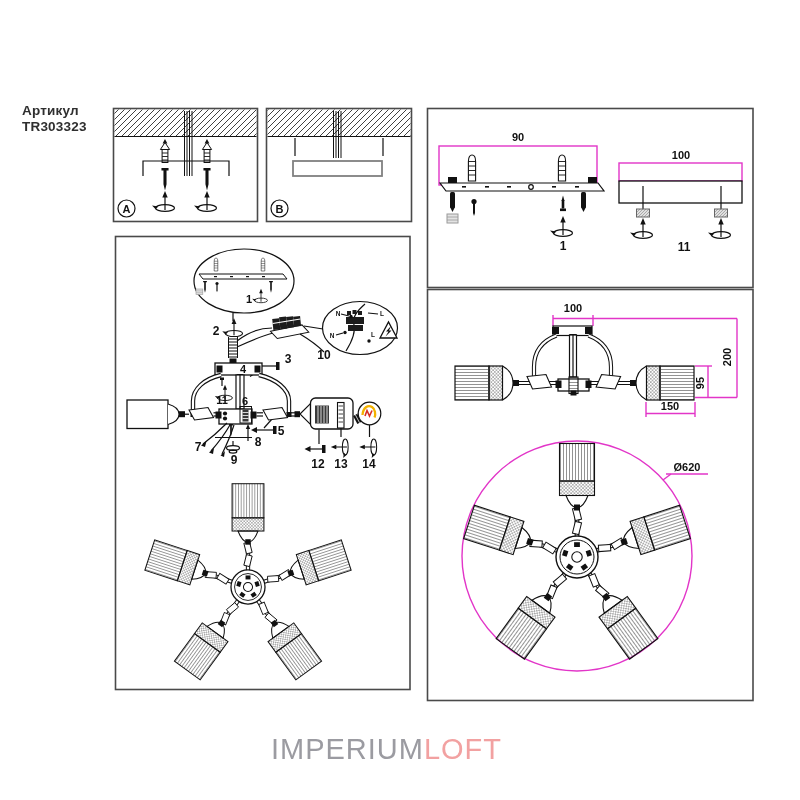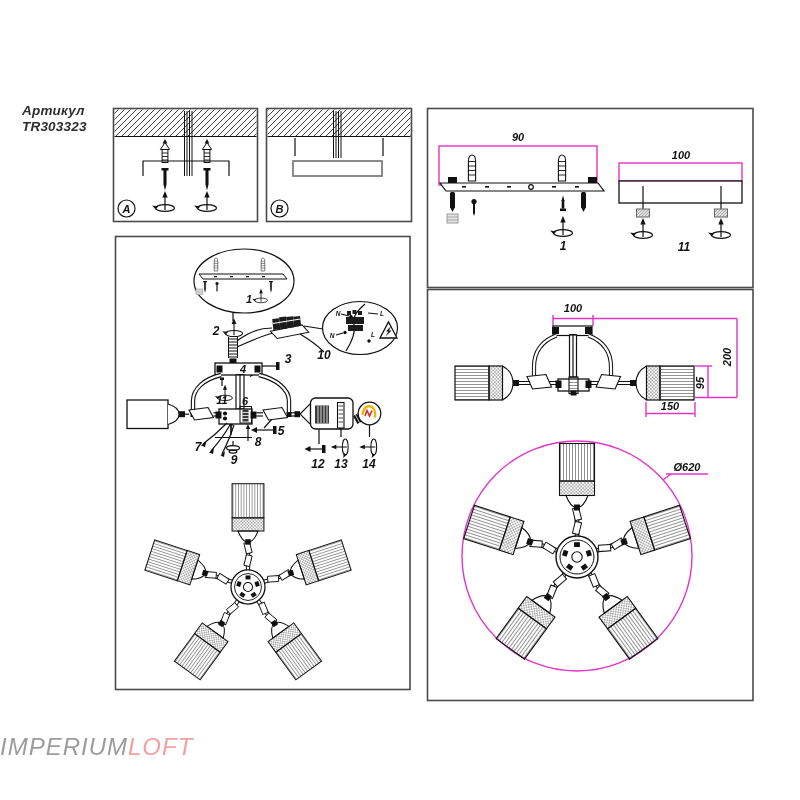--- a/index.html
+++ b/index.html
@@ -1,21 +1,21 @@
 <!DOCTYPE html>
 <html><head>
 <meta charset="utf-8">
 <style>
   html,body{margin:0;padding:0;background:#fff;}
   .page{position:relative;width:800px;height:800px;background:#fff;overflow:hidden;
-        font-family:"Liberation Sans",sans-serif;font-style:italic;}
+        font-family:"Liberation Sans",sans-serif;}
   .article{position:absolute;left:22px;top:103px;font-size:13.5px;font-weight:700;
            color:#2f2f2f;line-height:16px;letter-spacing:.2px;}
-  .logo{position:absolute;left:0;top:733px;width:757px;text-align:left;
-        font-size:24px;font-weight:400;letter-spacing:1px;color:#9b9ba1;}
+  .logo{position:absolute;left:8px;top:733px;width:757px;text-align:center;
+        font-size:29px;font-weight:400;letter-spacing:1px;color:#9b9ba1;}
   .logo .loft{color:#f2a1a1;}
   svg{position:absolute;left:0;top:0;}
   svg text{font-family:"Liberation Sans",sans-serif;fill:#111;}
   .pn{font-size:12px;font-weight:bold;text-anchor:middle;}
   .pn-sm{font-size:11px;font-weight:bold;text-anchor:middle;}
   .dim{font-size:11px;font-weight:bold;text-anchor:middle;}
   .nl{font-size:6.5px;font-weight:bold;text-anchor:middle;}
   .ab{font-size:11px;font-weight:bold;text-anchor:middle;}
   .halo{paint-order:stroke;stroke:#fff;stroke-width:3px;}
   .panel{fill:#fff;stroke:#4a4a4a;stroke-width:1.6;}

